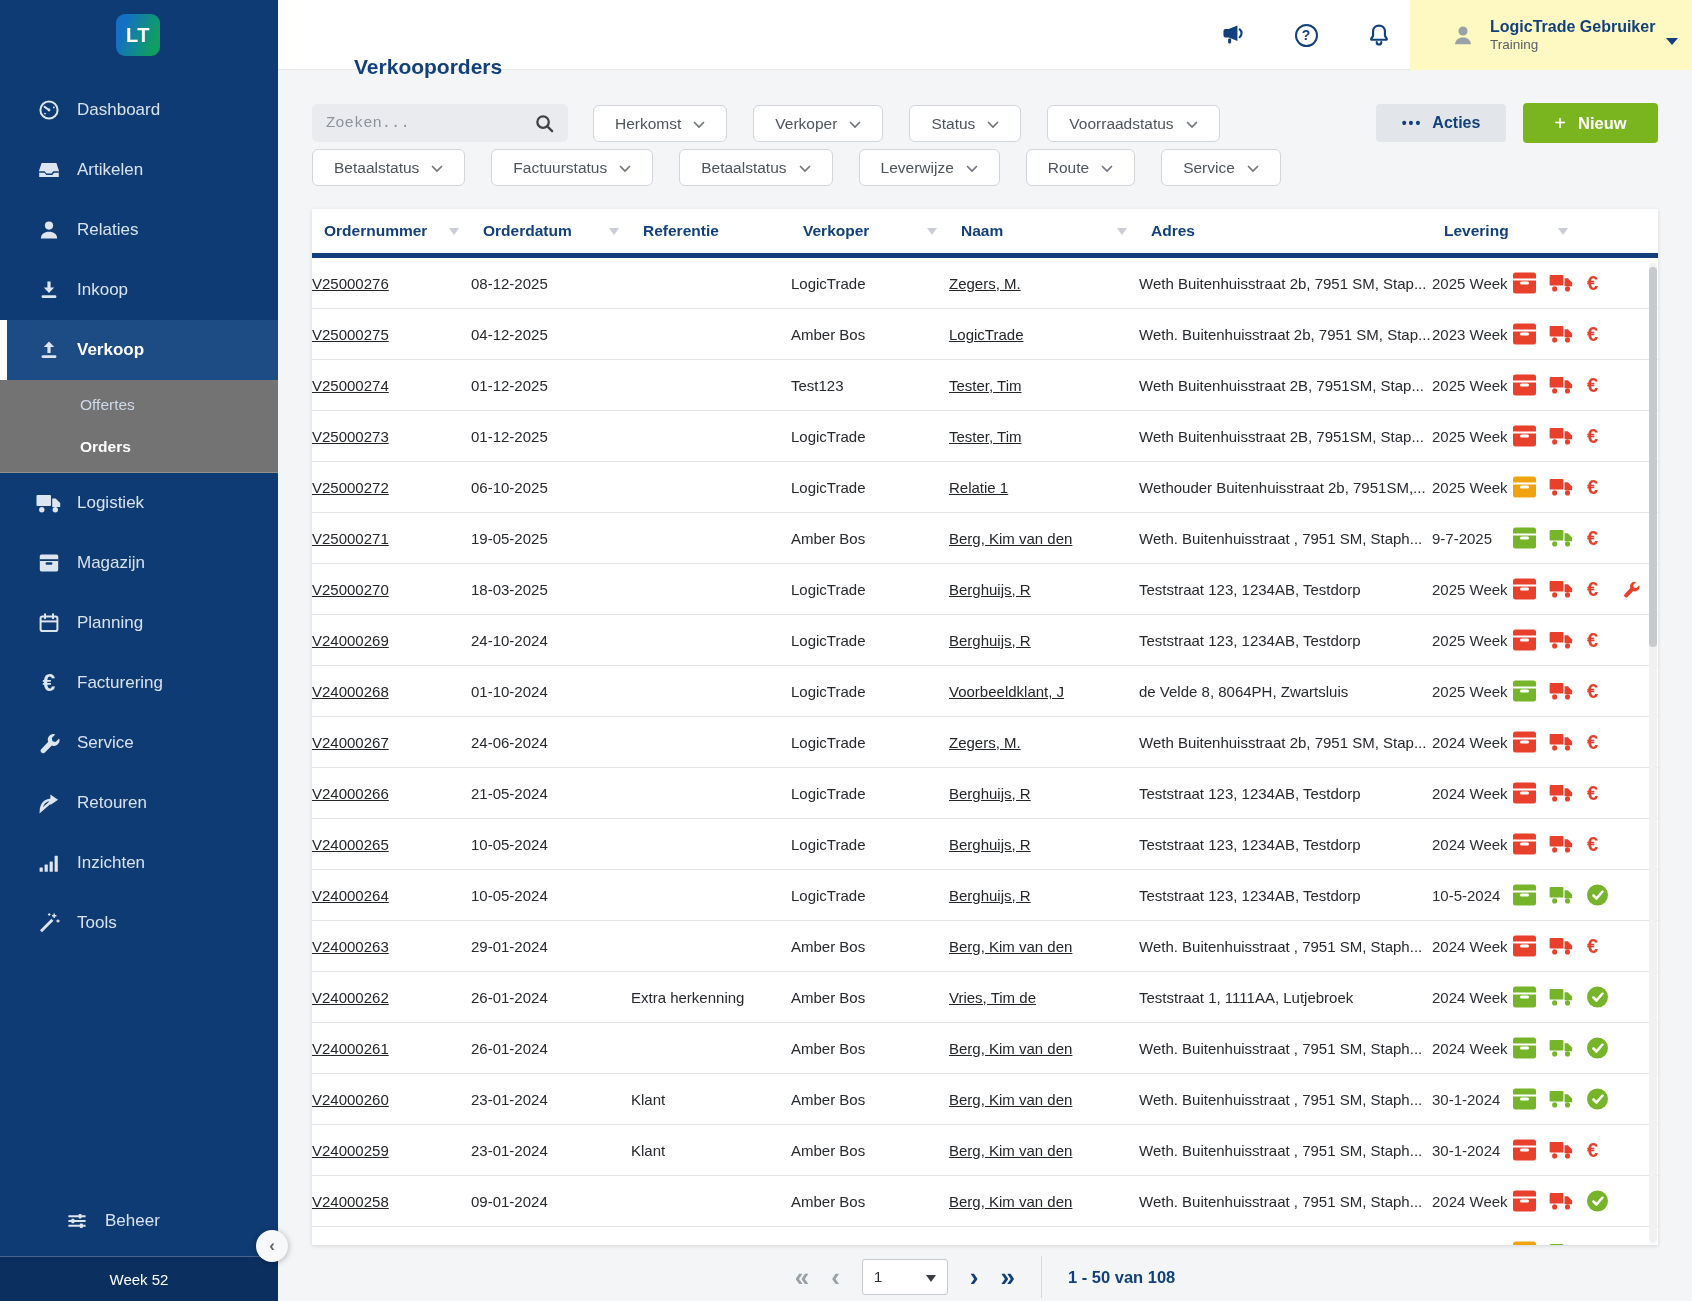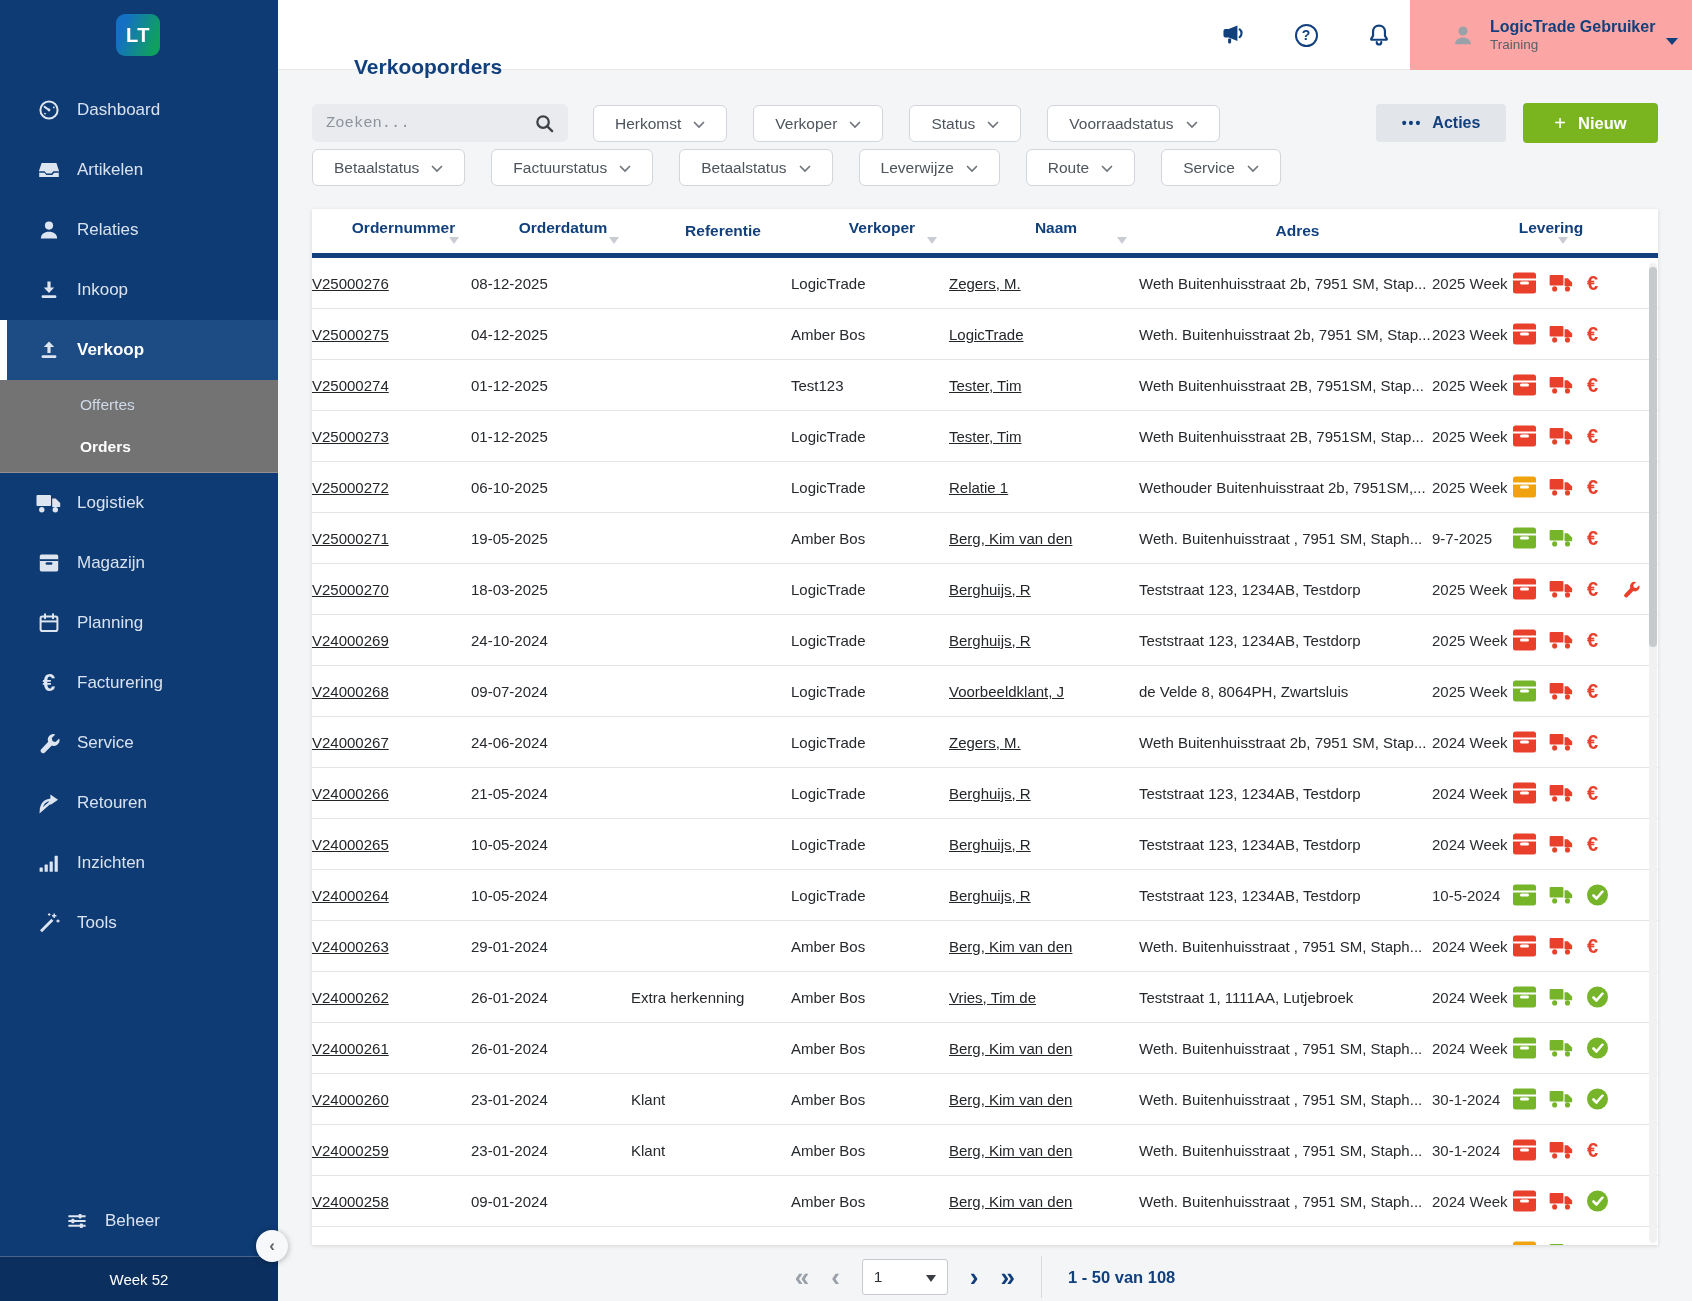--- a/index.html
+++ b/index.html
@@ -42,21 +42,21 @@
   .topbar { position:absolute; left:0; top:0; width:1414px; height:70px; background:#fff;
     border-bottom:1px solid #e6e8ea; }
   .page-title { position:absolute; left:76px; top:0; height:70px; display:flex;
     align-items:center; font-size:21px; font-weight:bold; color:#11407c;margin-top:32px; }
   .top-ic { position:absolute; top:0; height:70px; width:44px; display:flex;
     align-items:center; justify-content:center; color:#11407c; cursor:pointer; }
   .help-circle { width:23px; height:23px; border:2px solid #11407c; border-radius:50%;
     display:flex; align-items:center; justify-content:center;
     font-size:14px; font-weight:bold; }
   .userbox { position:absolute; left:1132px; top:0; right:0; height:70px;
-    background:#fca5a5; display:flex; align-items:center; cursor:pointer; }
+    background:#fef9c3; display:flex; align-items:center; cursor:pointer; }
   .avatar { margin-left:40px; color:#9aa1a8; display:flex; }
   .user-meta { margin-left:14px; }
   .user-name { font-size:16px; font-weight:bold; color:#11407c; }
   .user-sub { font-size:13.5px; color:#5a6068; margin-top:1px; }
   .user-caret { position:absolute; right:14px; top:38px; width:0; height:0;
     border-left:6px solid transparent; border-right:6px solid transparent;
     border-top:7px solid #11407c; }
 
   
   .content { position:absolute; left:0; top:70px; width:1414px; bottom:0; }
@@ -81,21 +81,21 @@
     justify-content:center; gap:12px; color:#fff; font-weight:bold; font-size:16.5px;
     cursor:pointer; font-family:"Liberation Sans",sans-serif; }
   .plus { font-size:20px; font-weight:normal; }
 
   
   .card { position:absolute; left:34px; top:139px; width:1346px; height:1036px;
     background:#fff; box-shadow:0 1px 4px rgba(0,0,0,.13); overflow:hidden; }
   .thead { display:grid; grid-template-columns:159px 160px 160px 158px 190px 293px 1fr;
     padding-left:12px; height:44px; align-items:center; }
   .th { display:flex; align-items:center; font-size:15.5px; font-weight:bold;
-    color:#11407c; cursor:pointer;flex-direction:column; }
+    color:#11407c; cursor:pointer; }
   .sort-tri { margin-left:auto; margin-right:24px; width:0; height:0;
     border-left:5.5px solid transparent; border-right:5.5px solid transparent;
     border-top:7px solid #c9cdd3; }
   .th.lev .sort-tri { margin-right:90px; }
   .navybar { height:5px; background:#11407c; }
   .trow { display:grid; grid-template-columns:159px 160px 160px 158px 190px 293px 1fr;
     height:51px; align-items:center;
     border-bottom:1px solid #e2e4e7; font-size:15px; color:#26292d; }
   .cell { white-space:nowrap; overflow:hidden; padding-right:10px; }
   .trow a { color:#232629; text-decoration:underline; cursor:pointer; }
@@ -621,21 +621,21 @@
                   <path d="M16.2 5h3.4l4.6 4.6v3.9h-8z"></path>
                   <circle cx="5.8" cy="16.2" r="2.7"></circle>
                   <circle cx="19.3" cy="16.2" r="2.7"></circle>
                 </svg>
               </span>
               <span class="sticon p3 c-red euro-ic">€</span>
             </div>
           </div>
           <div class="trow">
             <a class="cell">V24000268</a>
-            <span class="cell">09-07-2024</span>
+            <span class="cell">01-10-2024</span>
             <span class="cell"></span>
             <span class="cell">LogicTrade</span>
             <a class="cell">Voorbeeldklant, J</a>
             <span class="cell">de Velde 8, 8064PH, Zwartsluis</span>
             <div class="lev-cell">
               <span class="levdate">2025 Week</span>
               <span class="sticon p1 c-green">
                 <span class="box-ic"></span>
               </span>
               <span class="sticon p2 c-red">

